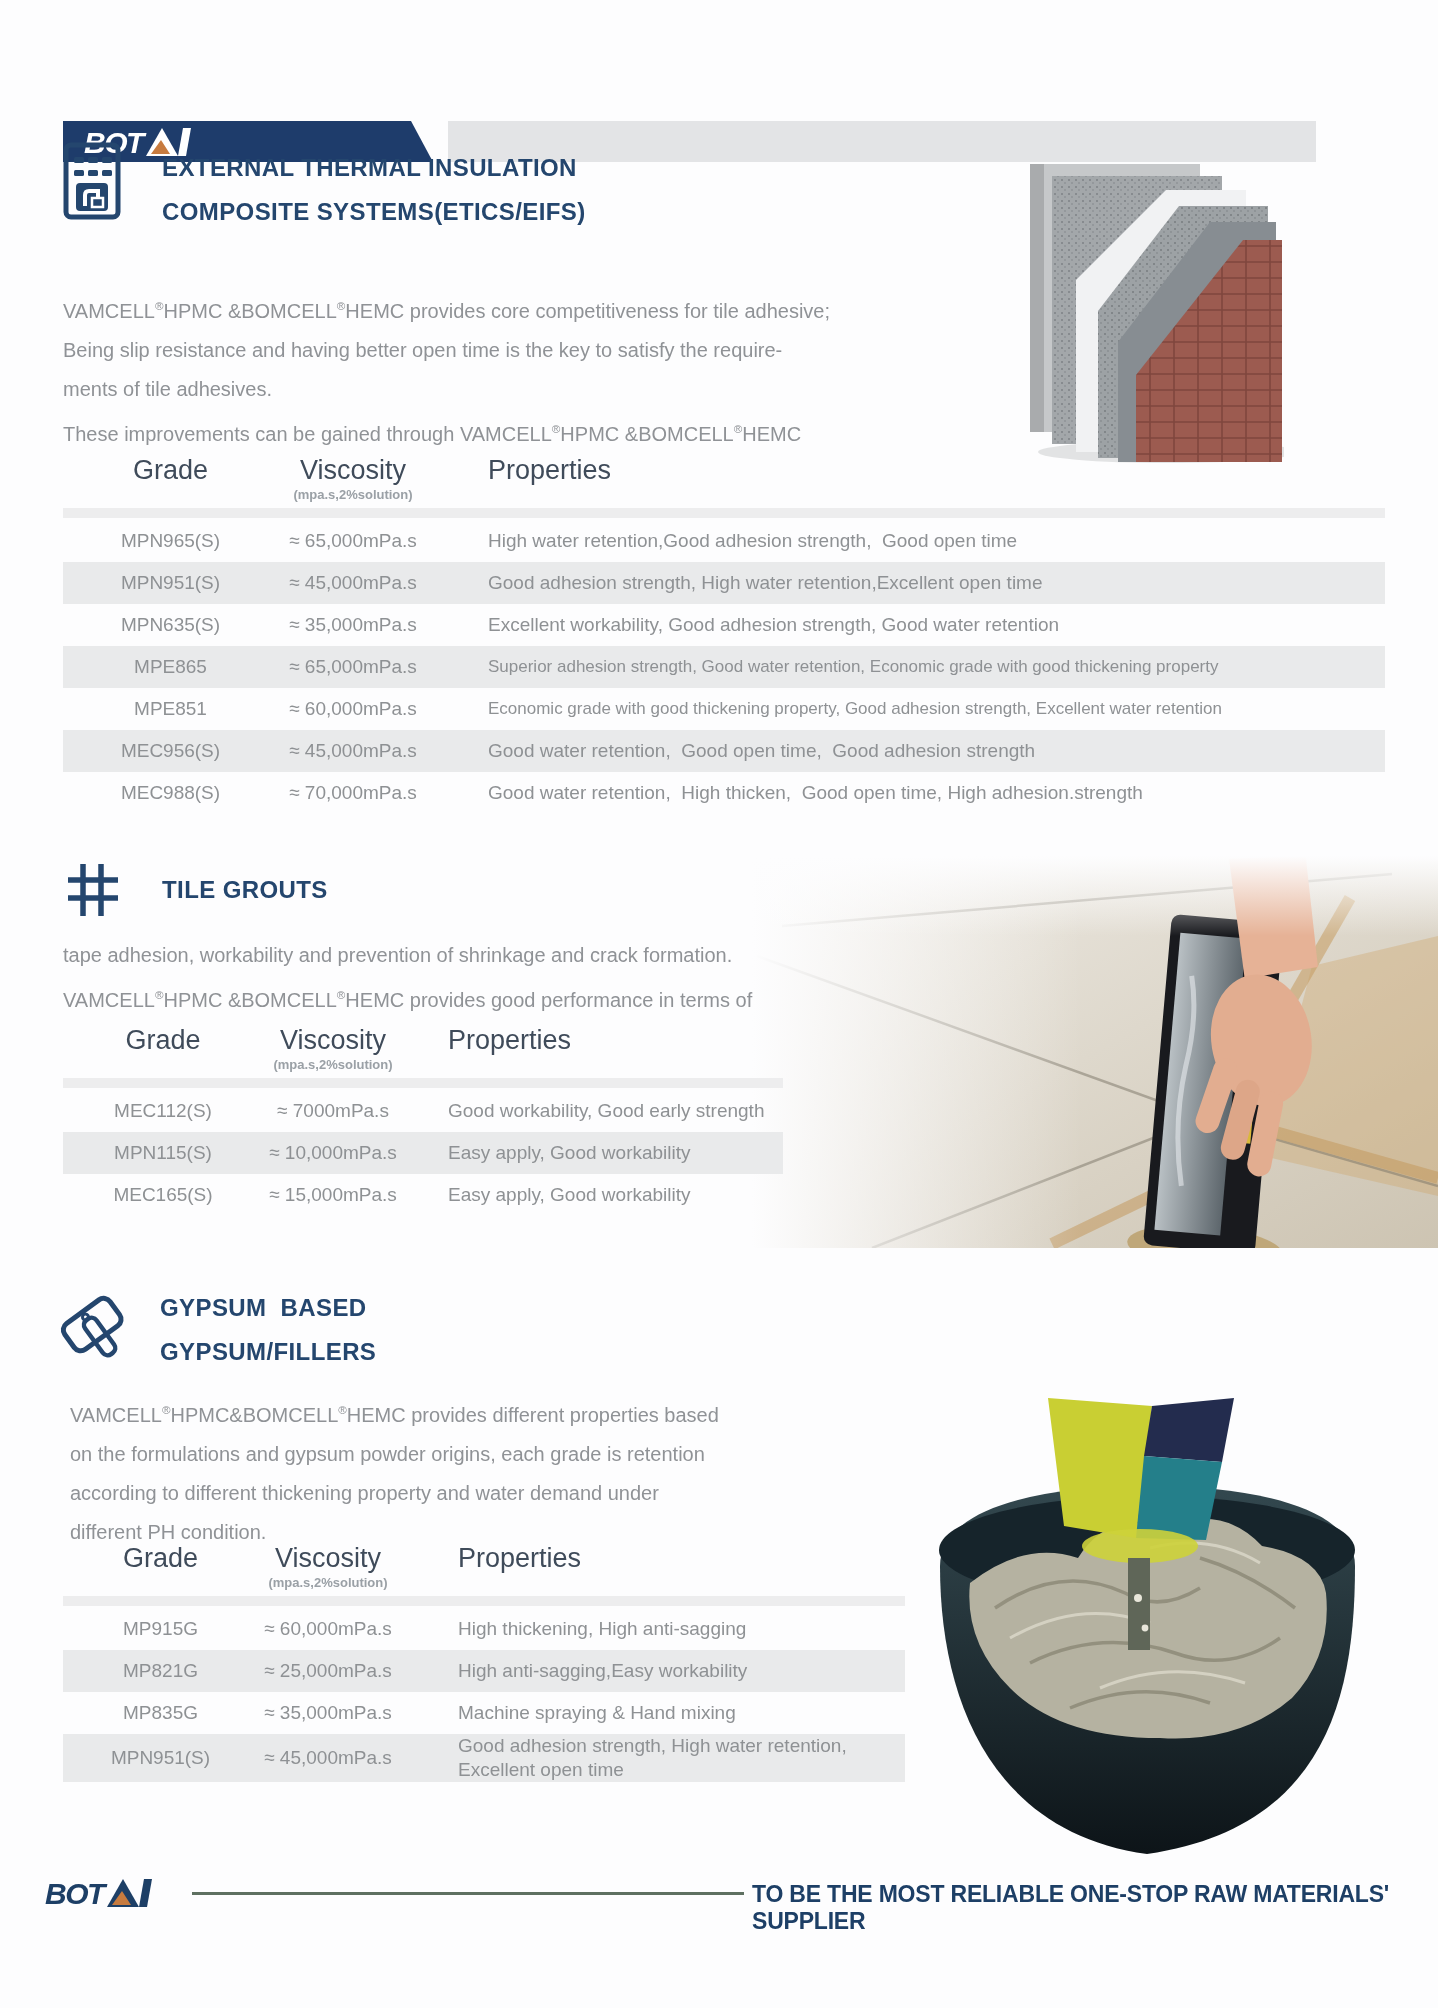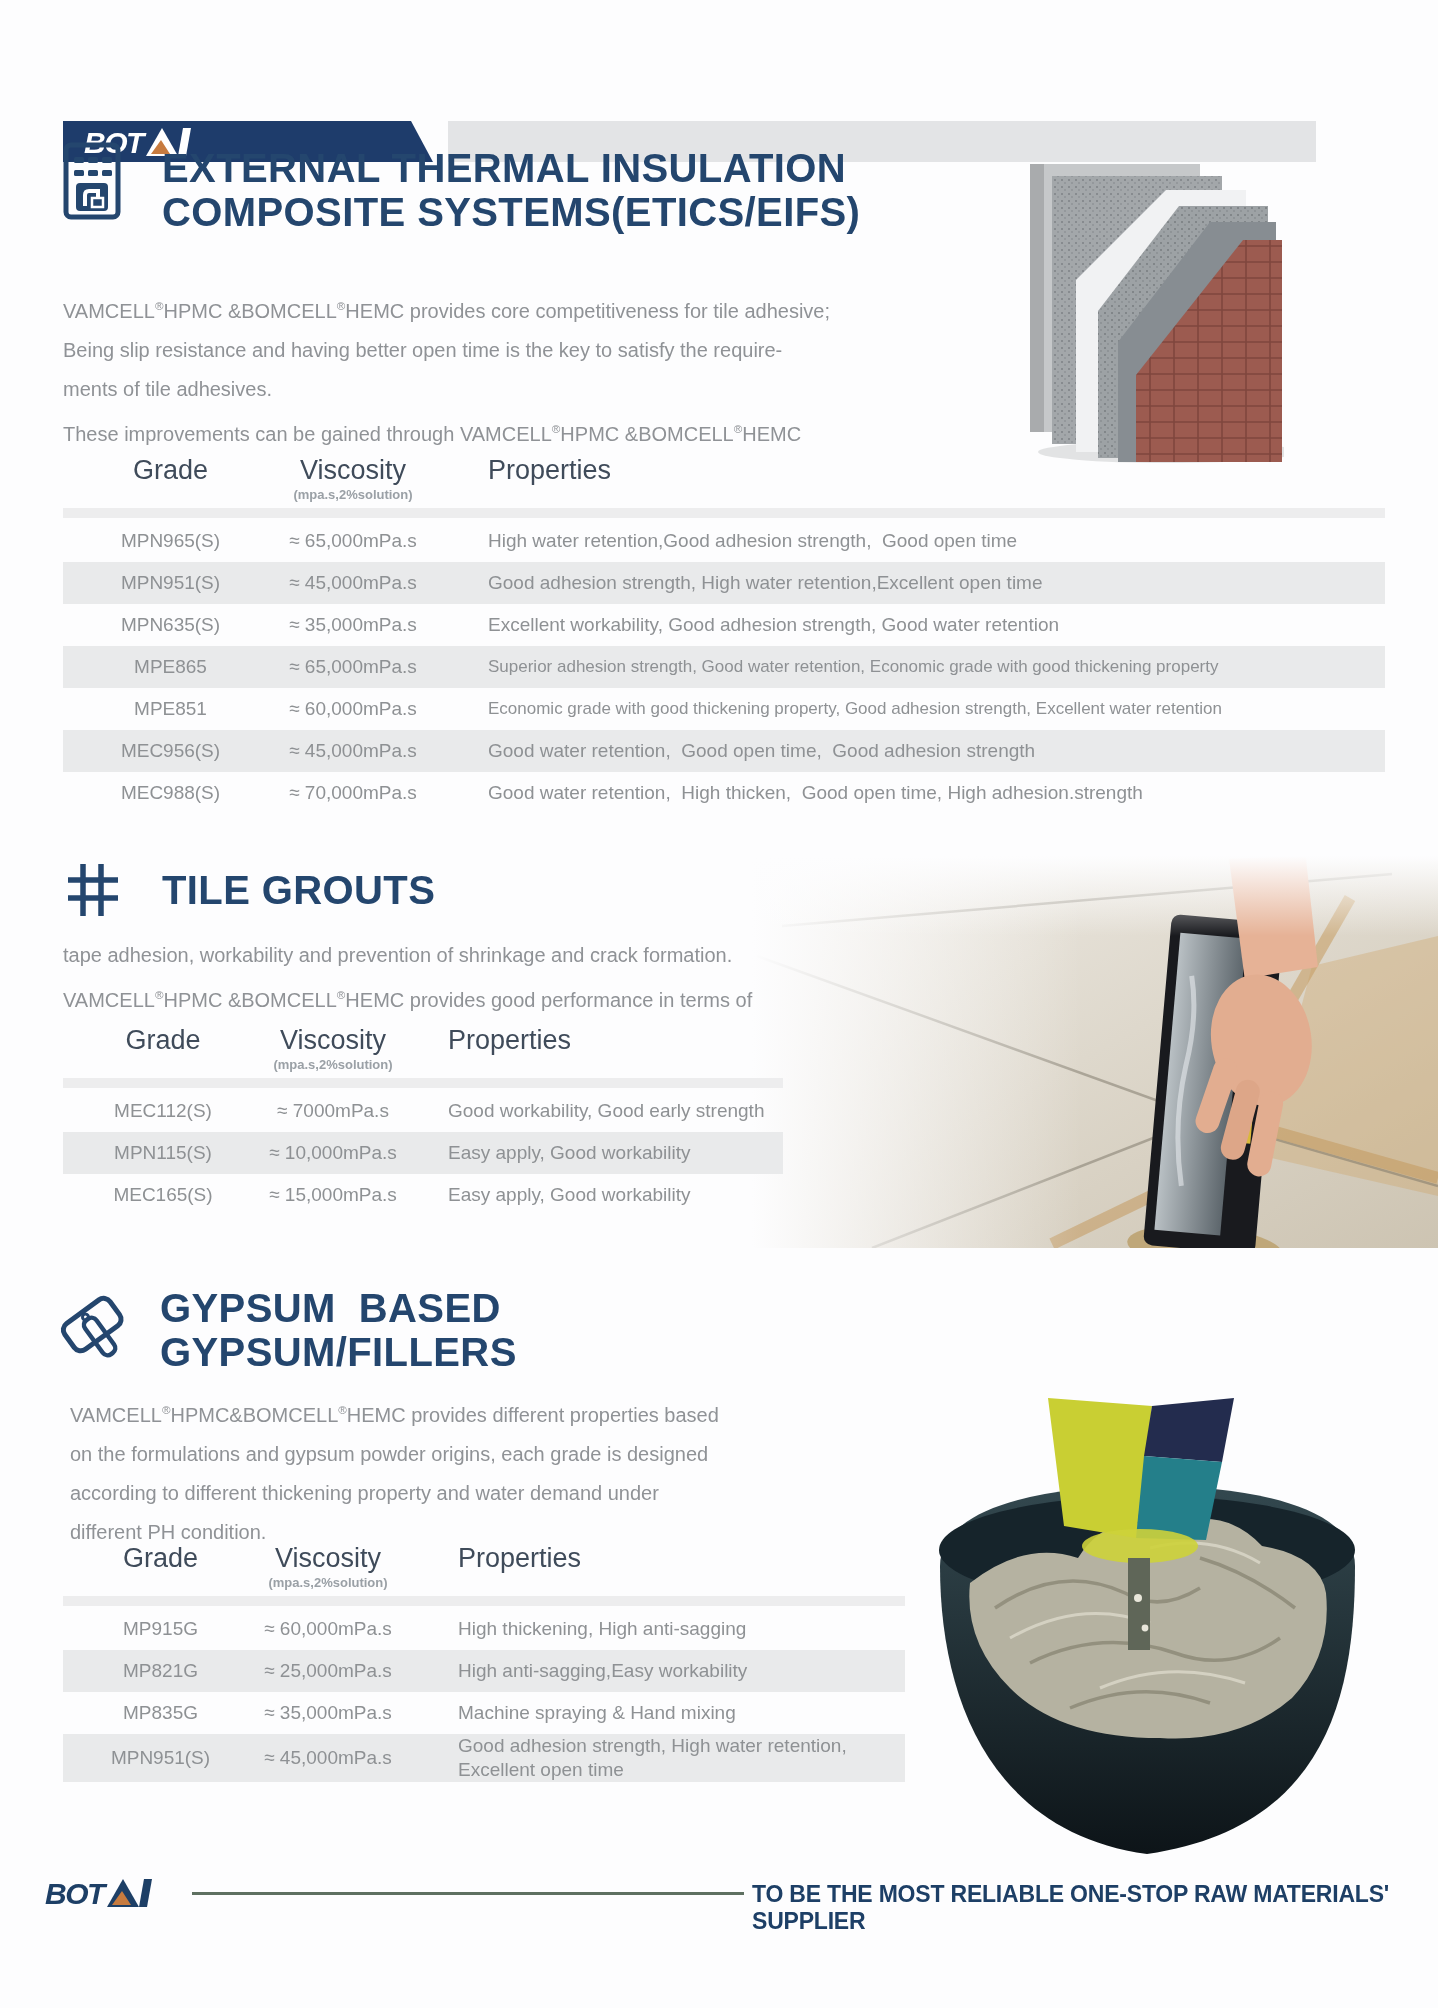--- a/index.html
+++ b/index.html
@@ -10,21 +10,21 @@
 
   
   .banner-blue{left:63px;top:121px;width:370px;height:41px;background:#1e3c6b;
                clip-path:polygon(0 0, calc(100% - 22px) 0, 100% 100%, 0 100%);}
   .banner-stripe{left:440px;top:121px;width:34px;height:41px;background:#1e3c6b;
                clip-path:polygon(8px 0, 22px 0, 30px 100%, 16px 100%);}
   .banner-gray{left:448px;top:121px;width:868px;height:41px;background:#e3e4e6;}
   .logo-svg{left:84px;top:125px;}
 
   
-  .sec-title{color:#24466e;font-size:40px;font-weight:600;letter-spacing:.4px;}
+  .sec-title{color:#24466e;font-size:24px;font-weight:600;letter-spacing:.4px;}
   .sec-title .ln{line-height:44px;white-space:pre;}
   .para{color:#8f9296;font-size:20px;}
   .para .ln{line-height:39px;white-space:pre-wrap;}
   .reg{font-size:58%;vertical-align:super;letter-spacing:0;}
 
   
   .dtable{position:absolute;}
   .t-head{display:flex;align-items:flex-start;color:#3f4b5a;font-size:27px;font-weight:500;}
   .t-head .hc{line-height:36px;}
   .hc-grade{width:215px;text-align:center;}
@@ -267,21 +267,21 @@
       <rect x="26" y="33" width="14" height="42" rx="6" stroke-width="4.5"></rect>
       <circle cx="33" cy="30" r="3" stroke-width="3"></circle>
     </g>
   </svg>
   <div class="abs sec-title title-lines" style="left:160px;top:1286px;">
       <div class="ln">GYPSUM  BASED</div>
       <div class="ln">GYPSUM/FILLERS</div>
     </div>
   <div class="abs para" style="left:70px;top:1390px;width:740px;">
       <div class="ln">VAMCELL<sup class="reg">®</sup>HPMC&amp;BOMCELL<sup class="reg">®</sup>HEMC provides different properties based</div>
-      <div class="ln">on the formulations and gypsum powder origins, each grade is designed</div>
+      <div class="ln">on the formulations and gypsum powder origins, each grade is retention</div>
       <div class="ln">according to different thickening property and water demand under</div>
       <div class="ln">different PH condition.</div>
     </div>
 
   <svg class="abs" style="left:900px;top:1398px;" width="494" height="480" viewBox="0 0 494 480">
     <defs>
       <linearGradient id="bucketg" x1="0" y1="0" x2="0" y2="1">
         <stop offset="0" stop-color="#33484f"></stop>
           <stop offset="1" stop-color="#0d1418"></stop>
       </linearGradient>

